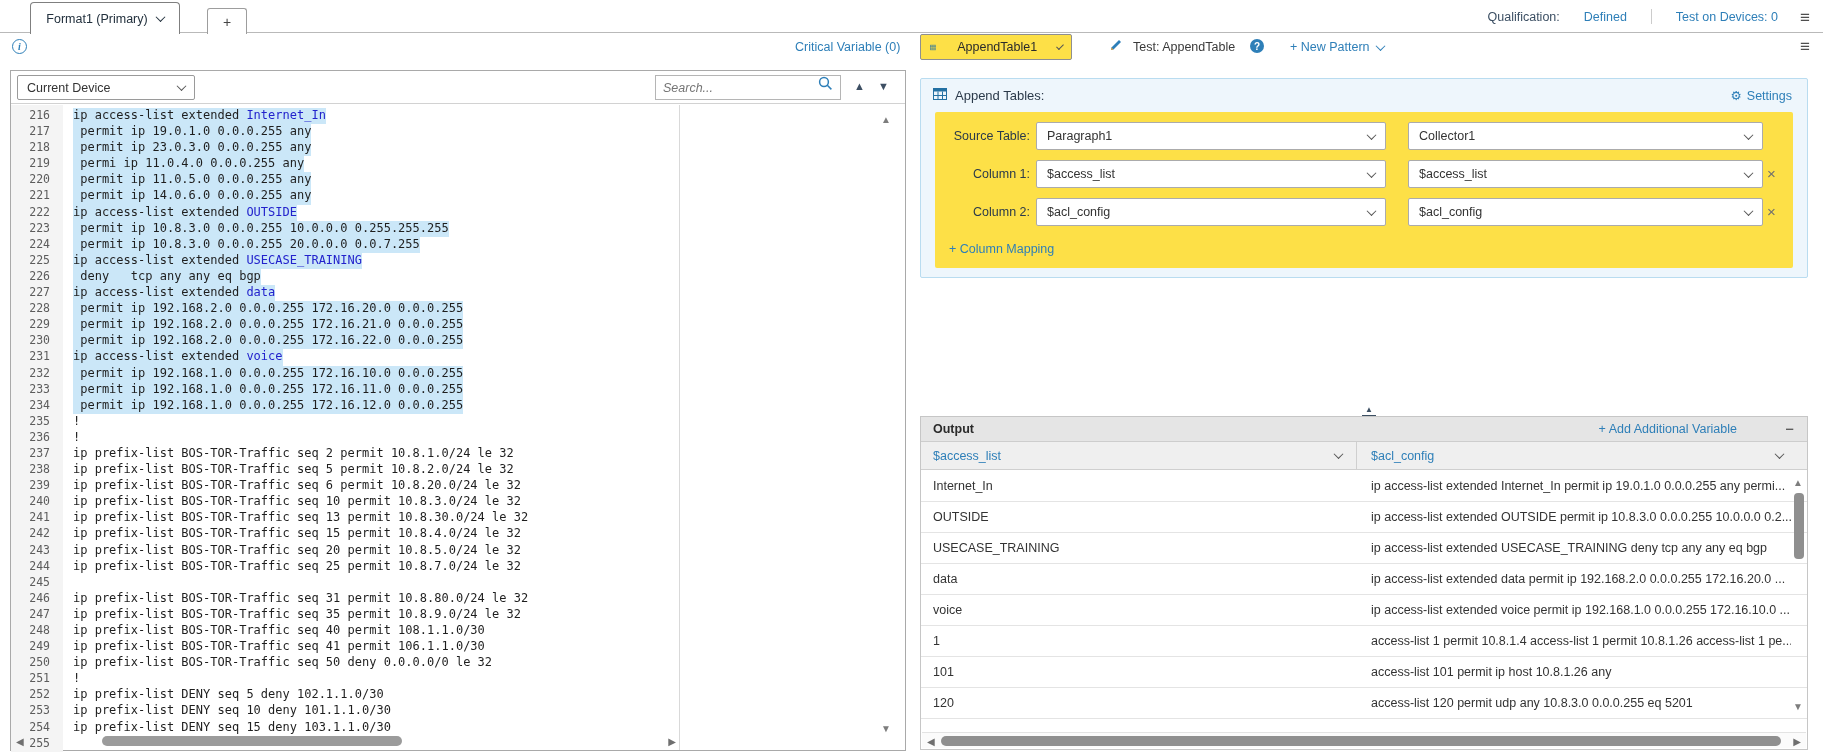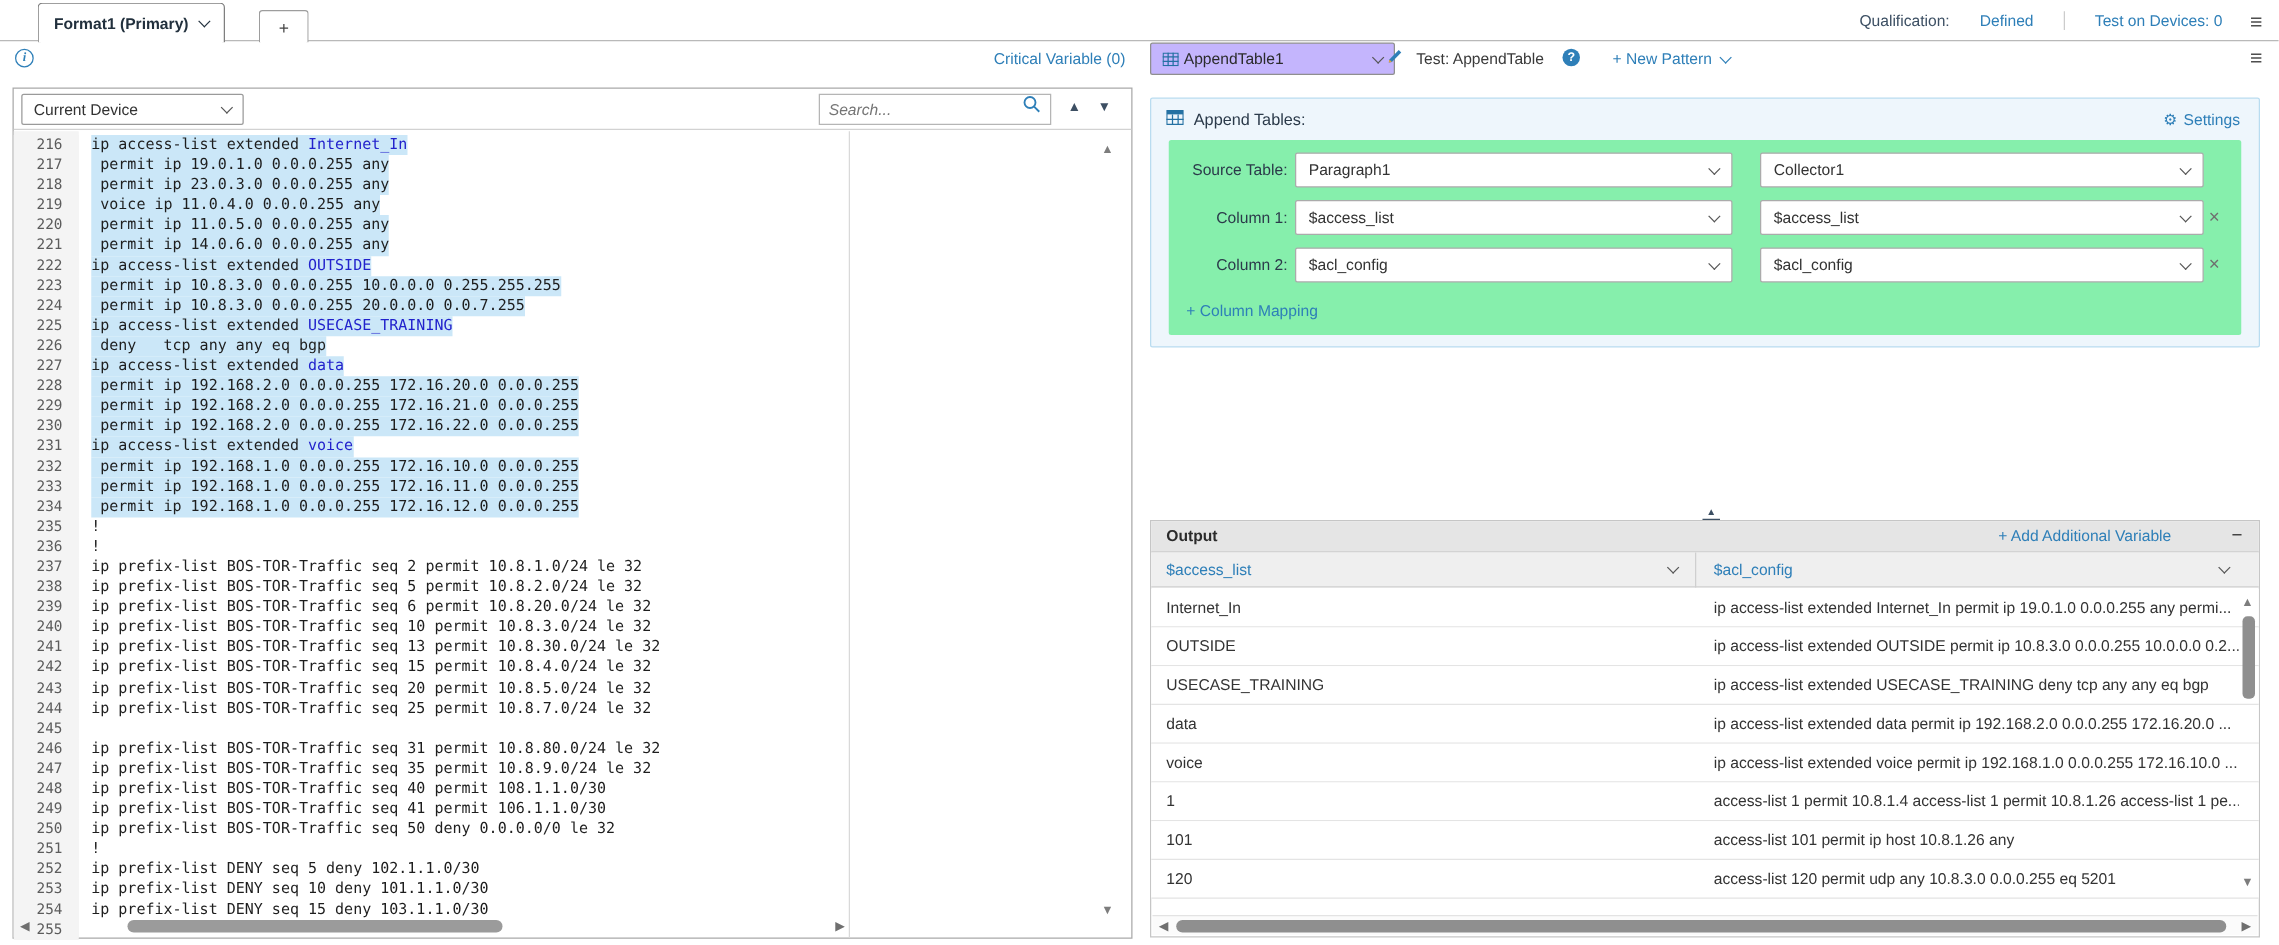--- a/index.html
+++ b/index.html
@@ -3,30 +3,30 @@
 <meta charset="utf-8">
 <style>
   *{box-sizing:border-box;margin:0;padding:0}
   html,body{width:1823px;height:756px;overflow:hidden}
   body{position:relative;background:#fff;font-family:"Liberation Sans","DejaVu Sans",sans-serif;font-size:12.5px;color:#333}
   .link{color:#2e7fb8;cursor:pointer;text-decoration:none}
   .chev{display:inline-block;width:7px;height:7px;border-right:1.6px solid currentColor;border-bottom:1.6px solid currentColor;transform:rotate(45deg) translate(-1px,-1px)}
   .tri{font-size:11px;color:#5f6e7d;line-height:1}
   
   #tabbar{position:absolute;left:0;top:0;width:1823px;height:33px;background:#fff;border-bottom:1px solid #b9b9b9}
-  #tab-active{position:absolute;left:30px;top:2px;width:150px;height:32px;background:#fff;border:1px solid #7f7f7f;border-bottom:none;border-radius:4px 4px 0 0;display:flex;align-items:center;justify-content:center;gap:9px;font-weight:700;color:#22303d;z-index:3}
+  #tab-active{position:absolute;left:30px;top:2px;width:150px;height:32px;background:#fff;border:1px solid #7f7f7f;border-bottom:none;border-radius:4px 4px 0 0;display:flex;align-items:center;justify-content:center;gap:9px;font-weight:400;color:#22303d;z-index:3}
   #tab-add{position:absolute;left:207px;top:8px;width:40px;height:26px;background:#fff;border:1px solid #9d9d9d;border-bottom:none;border-radius:3px 3px 0 0;display:flex;align-items:center;justify-content:center;color:#444;z-index:2;font-size:14px}
   #top-right{position:absolute;right:45px;top:0;height:33px;display:flex;align-items:center;gap:24px}
   #qual-label{color:#3c4f63}
   .vdiv{width:1px;height:15px;background:#ccc}
   .burger{position:absolute;left:1800px;font-size:17px;color:#4e4e4e;line-height:1;cursor:pointer}
   
   #info-icon{position:absolute;left:12px;top:39px;width:15px;height:15px;border:1.5px solid #2e7fb8;border-radius:50%;color:#2e7fb8;font-size:10px;font-style:italic;font-weight:700;display:flex;align-items:center;justify-content:center;font-family:"Liberation Serif",serif}
   #critical-var{position:absolute;left:795px;top:40px}
-  #pattern-box{position:absolute;left:920px;top:34px;width:196px;height:26px;border:1px solid #8f8f8f;border-radius:2px;background:#c4b5fd;display:flex;align-items:center;gap:4px;padding:0 9px;color:#2b2b2b}
+  #pattern-box{position:absolute;left:920px;top:34px;width:152px;height:26px;border:1px solid #8f8f8f;border-radius:2px;background:#fde047;display:flex;align-items:center;gap:21px;padding:0 9px;color:#2b2b2b}
   #pattern-box .chev{margin-left:auto;color:#555}
   #edit-pencil{position:absolute;left:1108px;top:38px}
   #type-label{position:absolute;left:1133px;top:40px;color:#3a3a3a}
   #help-badge{position:absolute;left:1250px;top:39px;width:14px;height:14px;border-radius:50%;background:#2e7fb8;color:#fff;font-size:10px;font-weight:700;display:flex;align-items:center;justify-content:center}
   #new-pattern{position:absolute;left:1290px;top:40px;display:flex;align-items:center;gap:7px}
   
   #editor{position:absolute;left:10px;top:70px;width:896px;height:681px;border:1px solid #a9a9a9;background:#fff}
   #editor-header{position:relative;height:33px;border-bottom:1px solid #d2d2d2}
   #device-select{position:absolute;left:6px;top:4px;width:178px;height:25px;border:1px solid #9a9a9a;border-radius:2px;background:#fff;display:flex;align-items:center;padding:0 9px;color:#333}
   #device-select .chev{margin-left:auto;color:#555}
@@ -46,21 +46,21 @@
   #ed-vsb-up{position:absolute;left:870px;top:44px}
   #ed-vsb-down{position:absolute;left:870px;top:653px}
   #ed-hsb{position:absolute;left:5px;top:664px;width:660px;height:13px}
   #ed-hsb-left{position:absolute;left:0;top:1px;font-size:10px;color:#6f6f6f}
   #ed-hsb-right{position:absolute;right:0;top:1px;font-size:10px;color:#6f6f6f}
   #ed-hsb-thumb{position:absolute;left:86px;top:1px;width:300px;height:10px;background:#9b9b9b;border-radius:5px}
   
   #append-card{position:absolute;left:920px;top:78px;width:888px;height:200px;background:#eef6fc;border:1px solid #b9dcf0;border-radius:2px}
   #append-title-row{position:absolute;left:12px;top:9px;display:flex;align-items:flex-start;gap:8px;color:#2b3a4a;font-size:13px}
   #append-settings{position:absolute;right:15px;top:9px;display:flex;align-items:center;gap:5px}
-  #append-inner{position:absolute;left:14px;top:33px;width:858px;height:156px;background:#86efac;border-radius:2px}
+  #append-inner{position:absolute;left:14px;top:33px;width:858px;height:156px;background:#fde047;border-radius:2px}
   #append-rows{position:absolute;left:0;top:10px;width:100%}
   .arow{position:relative;height:28px;margin-bottom:10px}
   .alabel{position:absolute;left:0;top:7px;width:95px;text-align:right;color:#2b3a4a}
   .abox1{position:absolute;left:101px;top:0;width:350px}
   .abox2{position:absolute;left:473px;top:0;width:355px}
   .dropdown{height:28px;background:#fff;border:1px solid #ababab;border-radius:2px;display:flex;align-items:center;padding:0 10px;color:#333}
   .dropdown .chev{margin-left:auto;color:#555}
   .aremove{position:absolute;left:832px;top:5px;color:#6f6f6f;font-size:15px;cursor:pointer}
   #col-mapping{position:absolute;left:14px;top:130px}
   
@@ -150,21 +150,21 @@
     </div>
     <span class="findbtn" id="find-prev">▲</span>
     <span class="findbtn" id="find-next">▼</span>
   </div>
   <div id="code">
     <div id="gutter-bg"></div>
     <div id="code-lines">
         <div class="code-line"><span class="ln">216</span><span class="lt hl">ip access-list extended <span class="kw">Internet_In</span></span></div>
         <div class="code-line"><span class="ln">217</span><span class="lt hl"> permit ip 19.0.1.0 0.0.0.255 any</span></div>
         <div class="code-line"><span class="ln">218</span><span class="lt hl"> permit ip 23.0.3.0 0.0.0.255 any</span></div>
-        <div class="code-line"><span class="ln">219</span><span class="lt hl"> voice ip 11.0.4.0 0.0.0.255 any</span></div>
+        <div class="code-line"><span class="ln">219</span><span class="lt hl"> permi ip 11.0.4.0 0.0.0.255 any</span></div>
         <div class="code-line"><span class="ln">220</span><span class="lt hl"> permit ip 11.0.5.0 0.0.0.255 any</span></div>
         <div class="code-line"><span class="ln">221</span><span class="lt hl"> permit ip 14.0.6.0 0.0.0.255 any</span></div>
         <div class="code-line"><span class="ln">222</span><span class="lt hl">ip access-list extended <span class="kw">OUTSIDE</span></span></div>
         <div class="code-line"><span class="ln">223</span><span class="lt hl"> permit ip 10.8.3.0 0.0.0.255 10.0.0.0 0.255.255.255</span></div>
         <div class="code-line"><span class="ln">224</span><span class="lt hl"> permit ip 10.8.3.0 0.0.0.255 20.0.0.0 0.0.7.255</span></div>
         <div class="code-line"><span class="ln">225</span><span class="lt hl">ip access-list extended <span class="kw">USECASE_TRAINING</span></span></div>
         <div class="code-line"><span class="ln">226</span><span class="lt hl"> deny   tcp any any eq bgp</span></div>
         <div class="code-line"><span class="ln">227</span><span class="lt hl">ip access-list extended <span class="kw">data</span></span></div>
         <div class="code-line"><span class="ln">228</span><span class="lt hl"> permit ip 192.168.2.0 0.0.0.255 172.16.20.0 0.0.0.255</span></div>
         <div class="code-line"><span class="ln">229</span><span class="lt hl"> permit ip 192.168.2.0 0.0.0.255 172.16.21.0 0.0.0.255</span></div>

